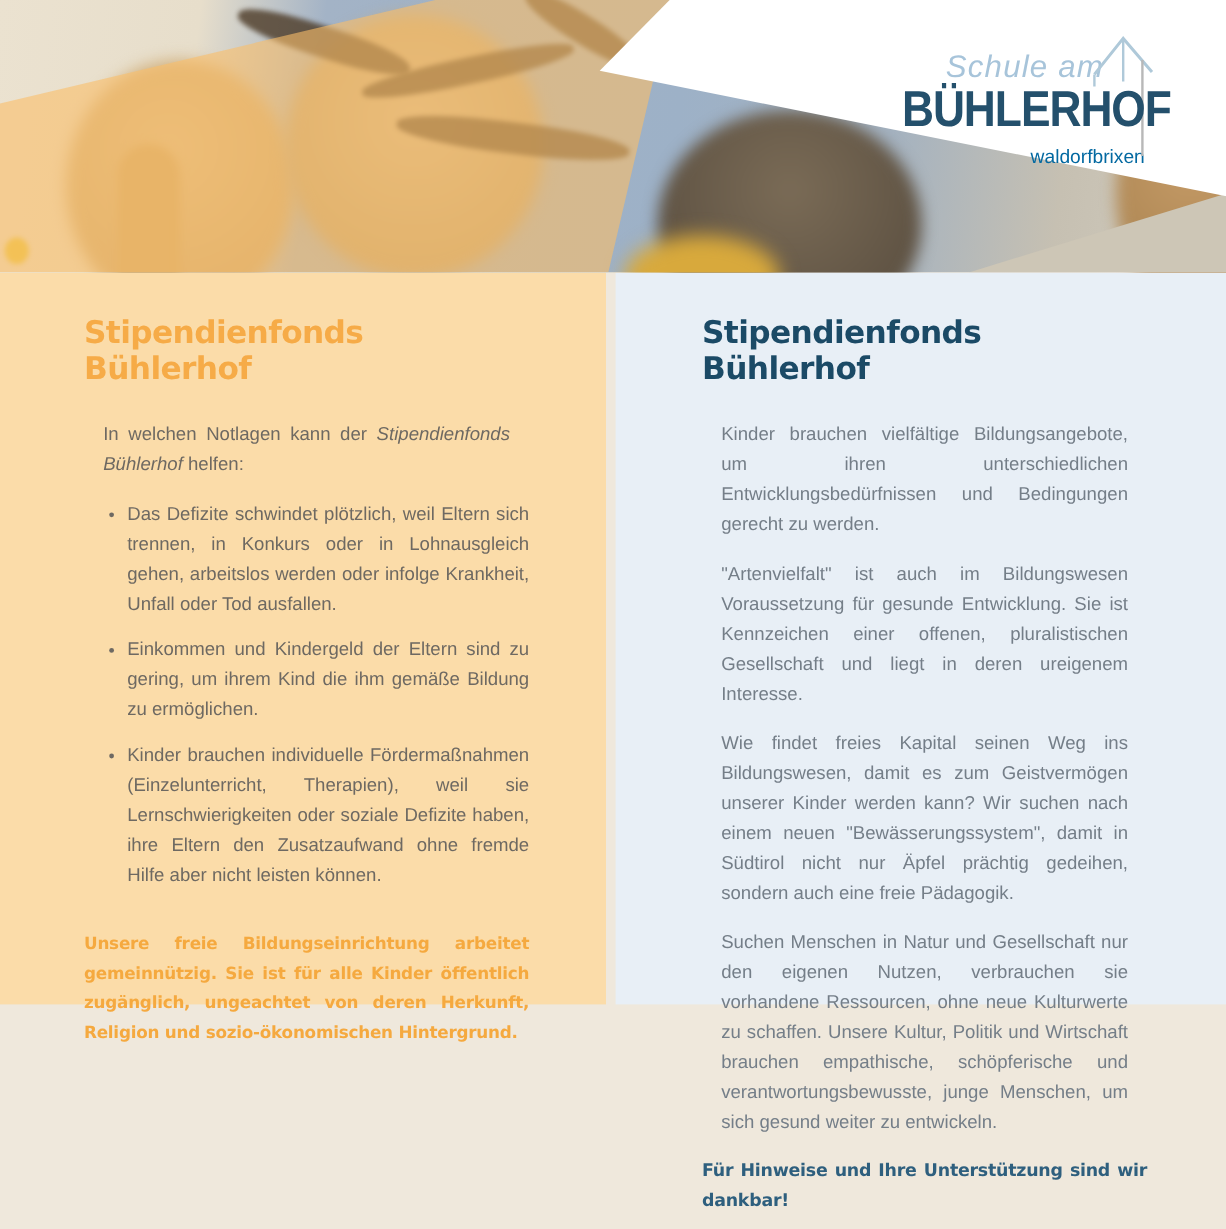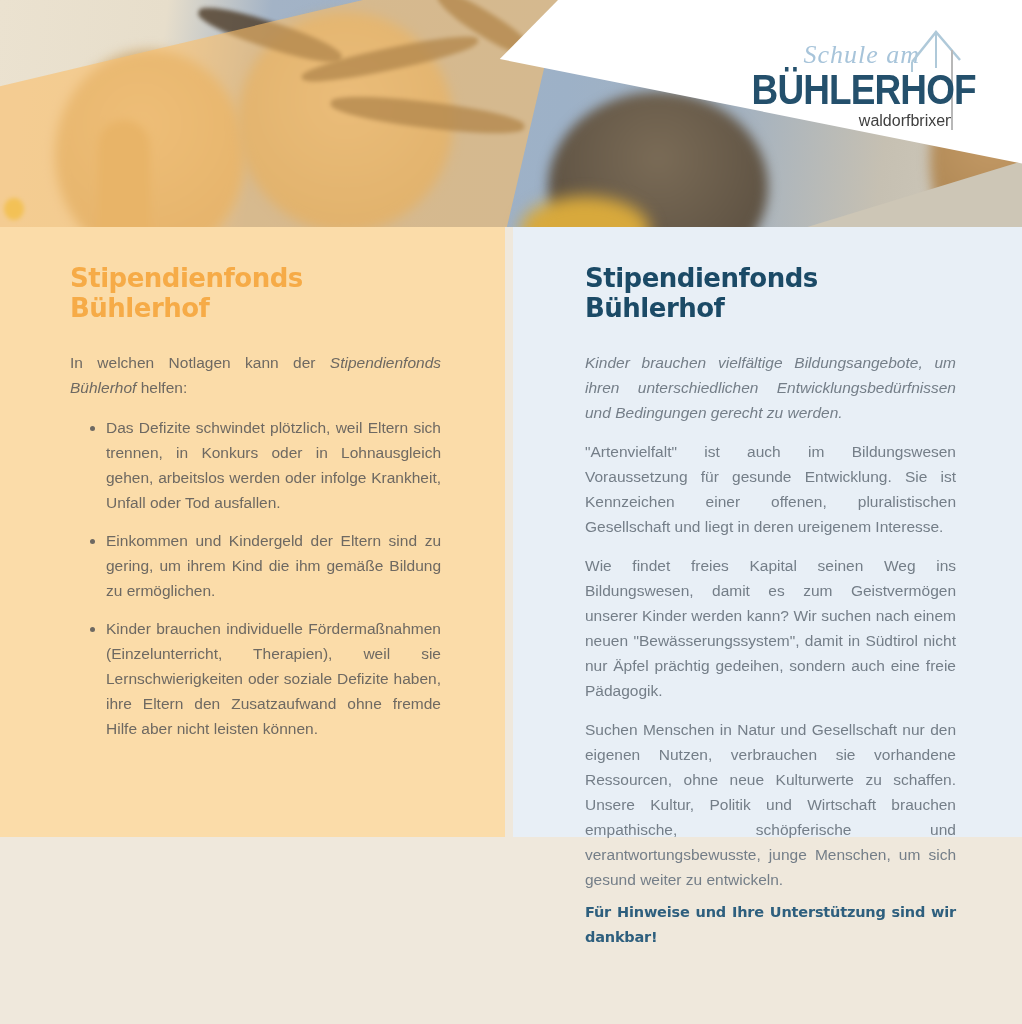--- a/index.html
+++ b/index.html
@@ -28,48 +28,48 @@
   .b5{left:838px;top:6px;width:110px;height:22px;transform:rotate(62deg);}
   .b6{left:756px;top:42px;width:140px;height:24px;transform:rotate(-24deg);}
   .overlay-orange{position:absolute;inset:0;background:rgba(250,190,105,.6);
     clip-path:polygon(35.5% 0,54.8% 0,49.6% 100%,0 100%,0 38%);}
   .wedge-beige{position:absolute;inset:0;background:#cdc6b6;
     clip-path:polygon(79% 100%,100% 71%,100% 100%);}
   .wedge-white{position:absolute;inset:0;background:#ffffff;
     clip-path:polygon(48.9% 26%,54.6% 0,100% 0,100% 72%);}
   
   .logo{position:absolute;top:40px;right:68px;width:230px;text-align:right;z-index:5;}
-  .logo-line1{display:block;margin-right:34px;font-family:Liberation Serif, serif;
+  .logo-line1{display:block;margin-right:34px;font-family:Liberation Sans, sans-serif;
     font-style:italic;font-size:26px;color:#A7C4DA;letter-spacing:1px;}
   .logo-line2{display:block;font-family:"Liberation Sans",sans-serif;font-weight:700;
     font-size:42px;color:#24506C;letter-spacing:-1px;transform:scaleX(.88);transform-origin:right;
     line-height:40px;}
-  .logo-line3{display:block;font-size:16px;color:#404040;margin-top:2px;}
+  .logo-line3{display:block;font-size:16px;color:#0369a1;margin-top:12px;}
   .tower-svg{position:absolute;right:-14px;top:-12px;}
   
   .columns{display:flex;width:1022px;height:610px;}
   .col-left{width:505px;background:#FBDCA9;box-sizing:border-box;padding:36px 64px 0 70px;}
   .col-gap{width:8px;background:#EFE8DC;}
   .col-right{flex:1;background:#E8EFF6;box-sizing:border-box;padding:36px 66px 0 72px;}
   h1{margin:0;font-family:"DejaVu Sans",sans-serif;font-size:26px;line-height:30px;
      letter-spacing:-.5px;font-weight:700;}
   .col-left h1{color:#F6AB47;}
   .col-right h1{color:#1B4A66;}
-  .body-text{font-size:15.5px;line-height:25px;text-align:justify;margin:0;}
+  .body-text{font-size:15.5px;line-height:25px;text-align:justify;margin:16px;}
   .col-left .body-text{color:#6E6962;}
   .col-right .body-text{color:#747E88;}
   .intro{margin-top:27px;}
   .intro .it{font-style:italic;}
   ul.notlagen{margin:15px 0 0 0;padding-left:36px;}
   ul.notlagen li{margin-bottom:13px;font-size:15.5px;line-height:25px;text-align:justify;color:#6E6962;}
   .closing-left{margin-top:17px;}
   .note-orange{margin-top:33px;font-family:"DejaVu Sans",sans-serif;font-weight:700;
     font-size:14px;line-height:24.5px;color:#F5A93F;text-align:justify;letter-spacing:-.2px;}
   .col-right .body-text{margin-top:14px;}
-  .col-right .first{margin-top:27px;font-style:italic;}
+  .col-right .first{margin-top:27px;}
   .closing-right{margin-top:8px;font-family:"DejaVu Sans",sans-serif;font-weight:700;
     font-size:14.5px;line-height:25px;color:#2E5F7E;text-align:justify;letter-spacing:-.2px;}
 </style>
 </head>
 <body>
 
 <div class="banner">
   <div class="photo-base"></div>
   <div class="blob head-braid"></div>
   <div class="braid"></div>
@@ -104,20 +104,21 @@
 <div class="columns">
 
   <div class="col-left">
     <h1>Stipendienfonds Bühlerhof</h1>
     <p class="body-text intro"><span>In welchen Notlagen kann der </span><span class="it">Stipendienfonds Bühlerhof</span><span> helfen:</span></p>
     <ul class="notlagen">
       <li>Das Defizite schwindet plötzlich, weil Eltern sich trennen, in Konkurs oder in Lohnausgleich gehen, arbeitslos werden oder infolge Krankheit, Unfall oder Tod ausfallen.</li>
       <li>Einkommen und Kindergeld der Eltern sind zu gering, um ihrem Kind die ihm gemäße Bildung zu ermöglichen.</li>
       <li>Kinder brauchen individuelle Fördermaßnahmen (Einzelunterricht, Therapien), weil sie Lernschwierigkeiten oder soziale Defizite haben, ihre Eltern den Zusatzaufwand ohne fremde Hilfe aber nicht leisten können.</li>
     </ul>
+    <p class="note-orange">Unsere freie Bildungseinrichtung arbeitet gemeinnützig. Sie ist für alle Kinder öffentlich zugänglich, ungeachtet von deren Herkunft, Religion und sozio-ökonomischen Hintergrund.</p>
   </div>
 
   <div class="col-gap"></div>
 
   <div class="col-right">
     <h1>Stipendienfonds Bühlerhof</h1>
     <p class="body-text first">Kinder brauchen vielfältige Bildungsangebote, um ihren unterschiedlichen Entwicklungsbedürfnissen und Bedingungen gerecht zu werden.</p>
     <p class="body-text">"Artenvielfalt" ist auch im Bildungswesen Voraussetzung für gesunde Entwicklung. Sie ist Kennzeichen einer offenen, pluralistischen Gesellschaft und liegt in deren ureigenem Interesse.</p>
     <p class="body-text">Wie findet freies Kapital seinen Weg ins Bildungswesen, damit es zum Geistvermögen unserer Kinder werden kann? Wir suchen nach einem neuen "Bewässerungssystem", damit in Südtirol nicht nur Äpfel prächtig gedeihen, sondern auch eine freie Pädagogik.</p>
     <p class="body-text">Suchen Menschen in Natur und Gesellschaft nur den eigenen Nutzen, verbrauchen sie vorhandene Ressourcen, ohne neue Kulturwerte zu schaffen. Unsere Kultur, Politik und Wirtschaft brauchen empathische, schöpferische und verantwortungsbewusste, junge Menschen, um sich gesund weiter zu entwickeln.</p>

